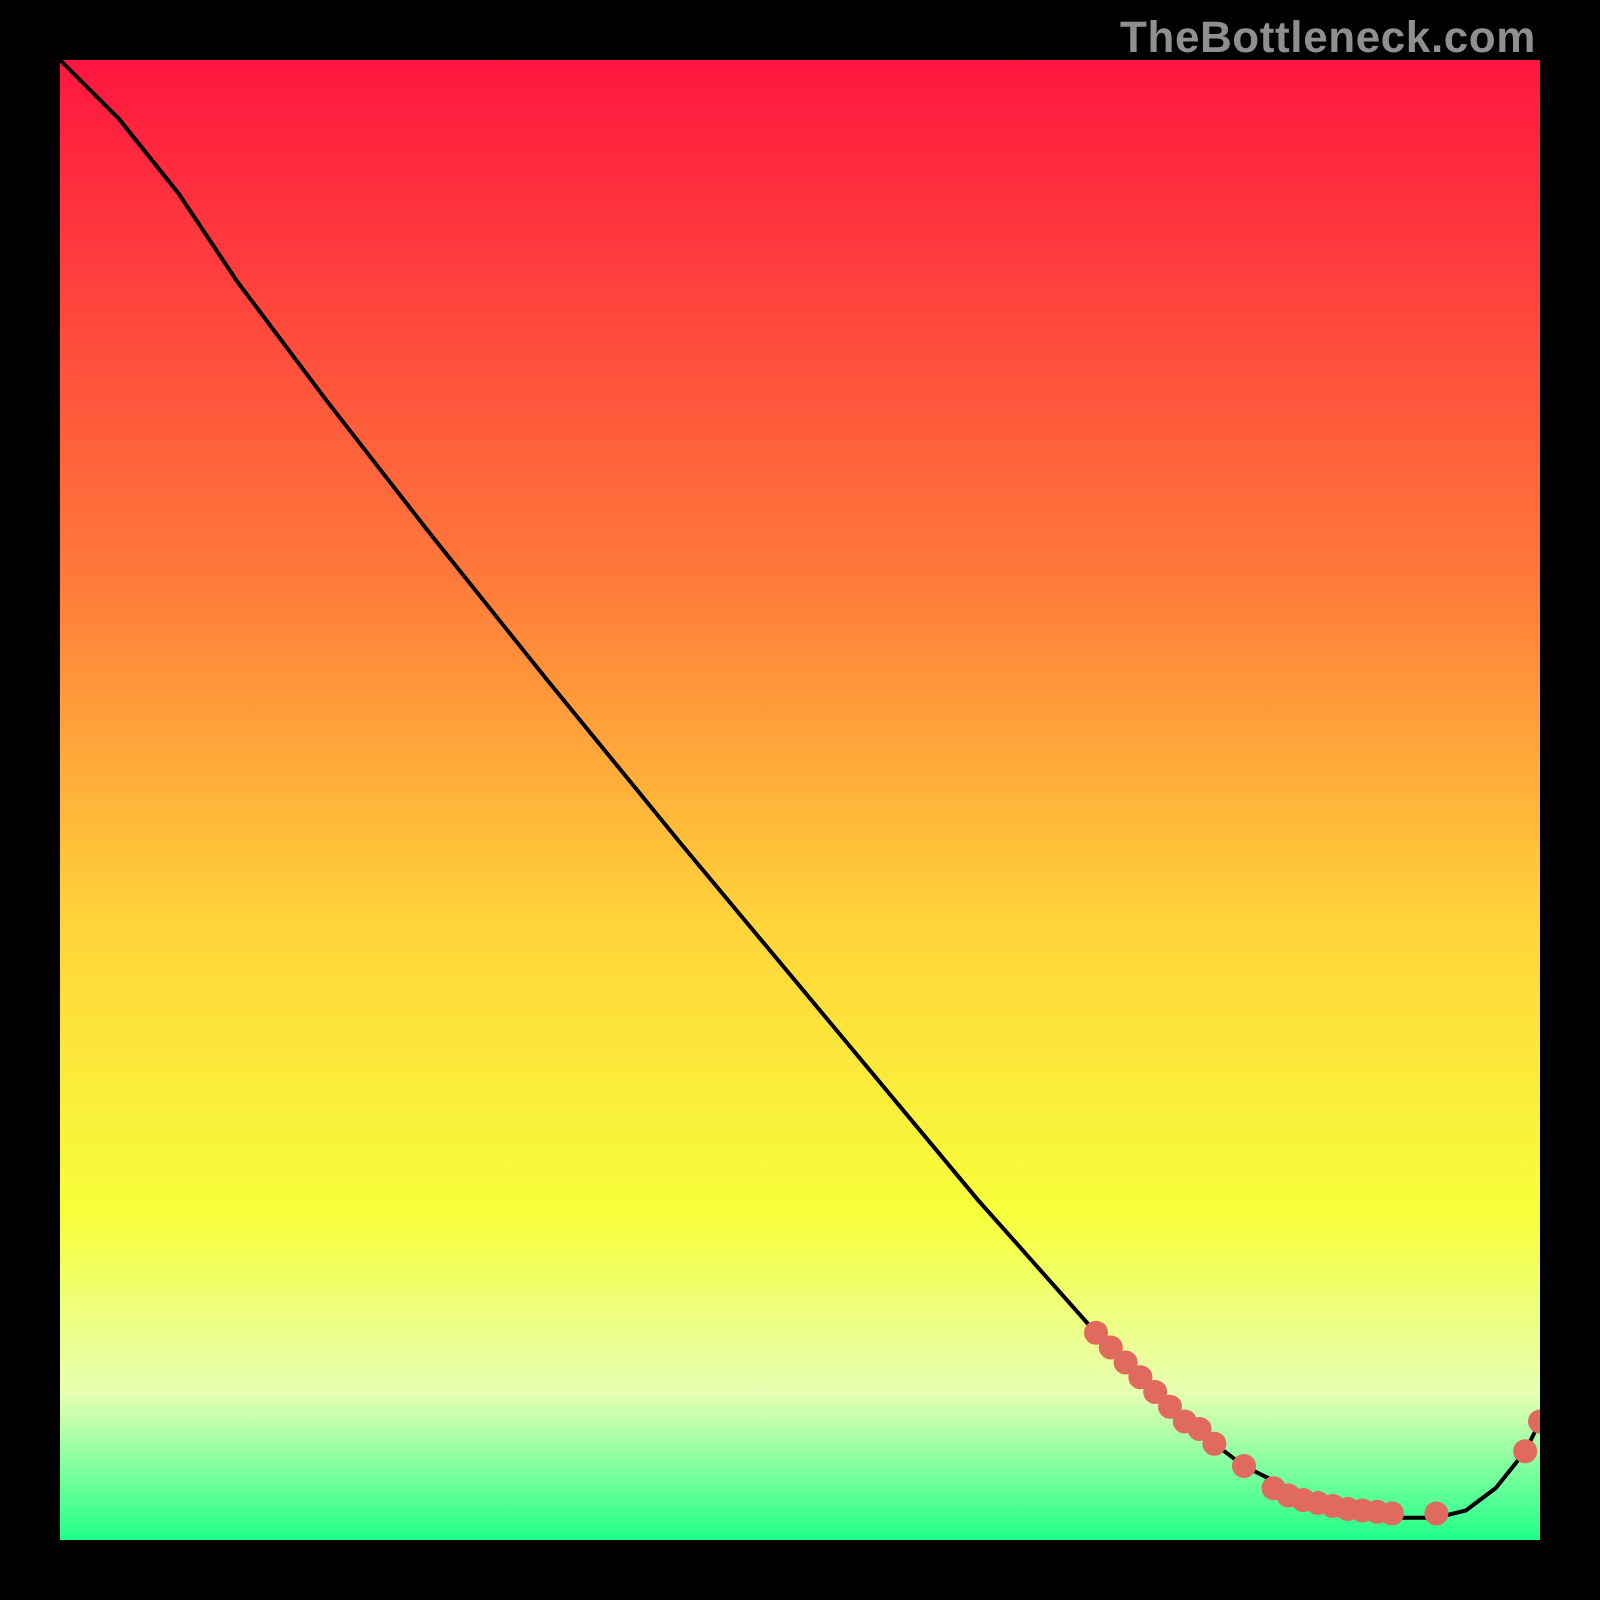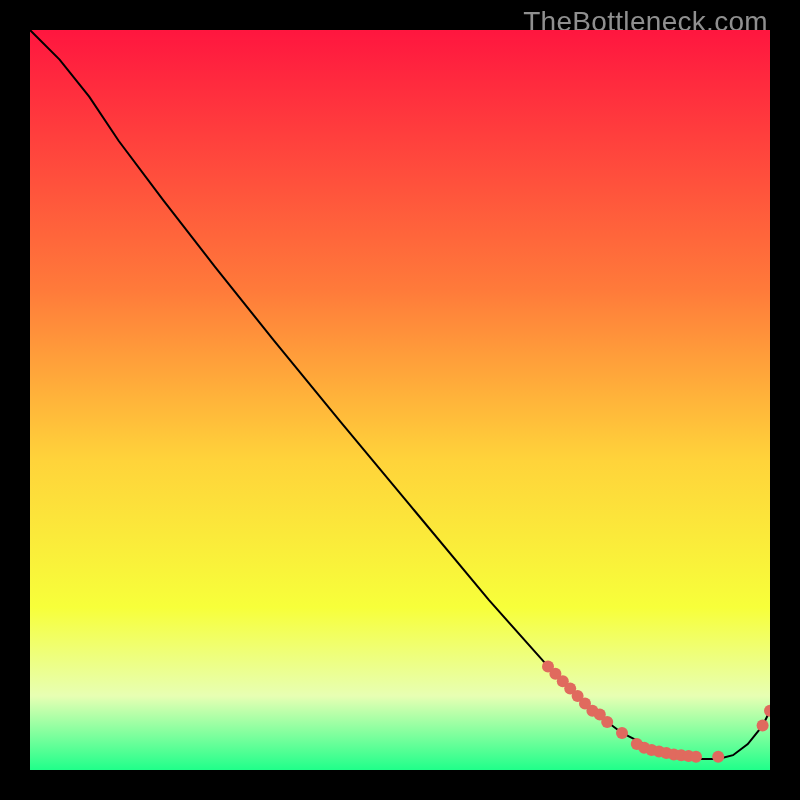--- a/index.html
+++ b/index.html
@@ -24,22 +24,22 @@
     left: 0;
     top: 0;
     width: 740px;
     height: 740px;
   }
   .watermark {
     position: absolute;
     top: 6px;
     right: 32px;
     color: #8f8f8f;
-    font-size: 28px;
-    font-weight: 400;
+    font-size: 22px;
+    font-weight: 700;
     letter-spacing: 0.3px;
     user-select: none;
   }
   svg { display: block; }
 </style>
 </head>
 <body>
 
 <div class="watermark">TheBottleneck.com</div>
 

